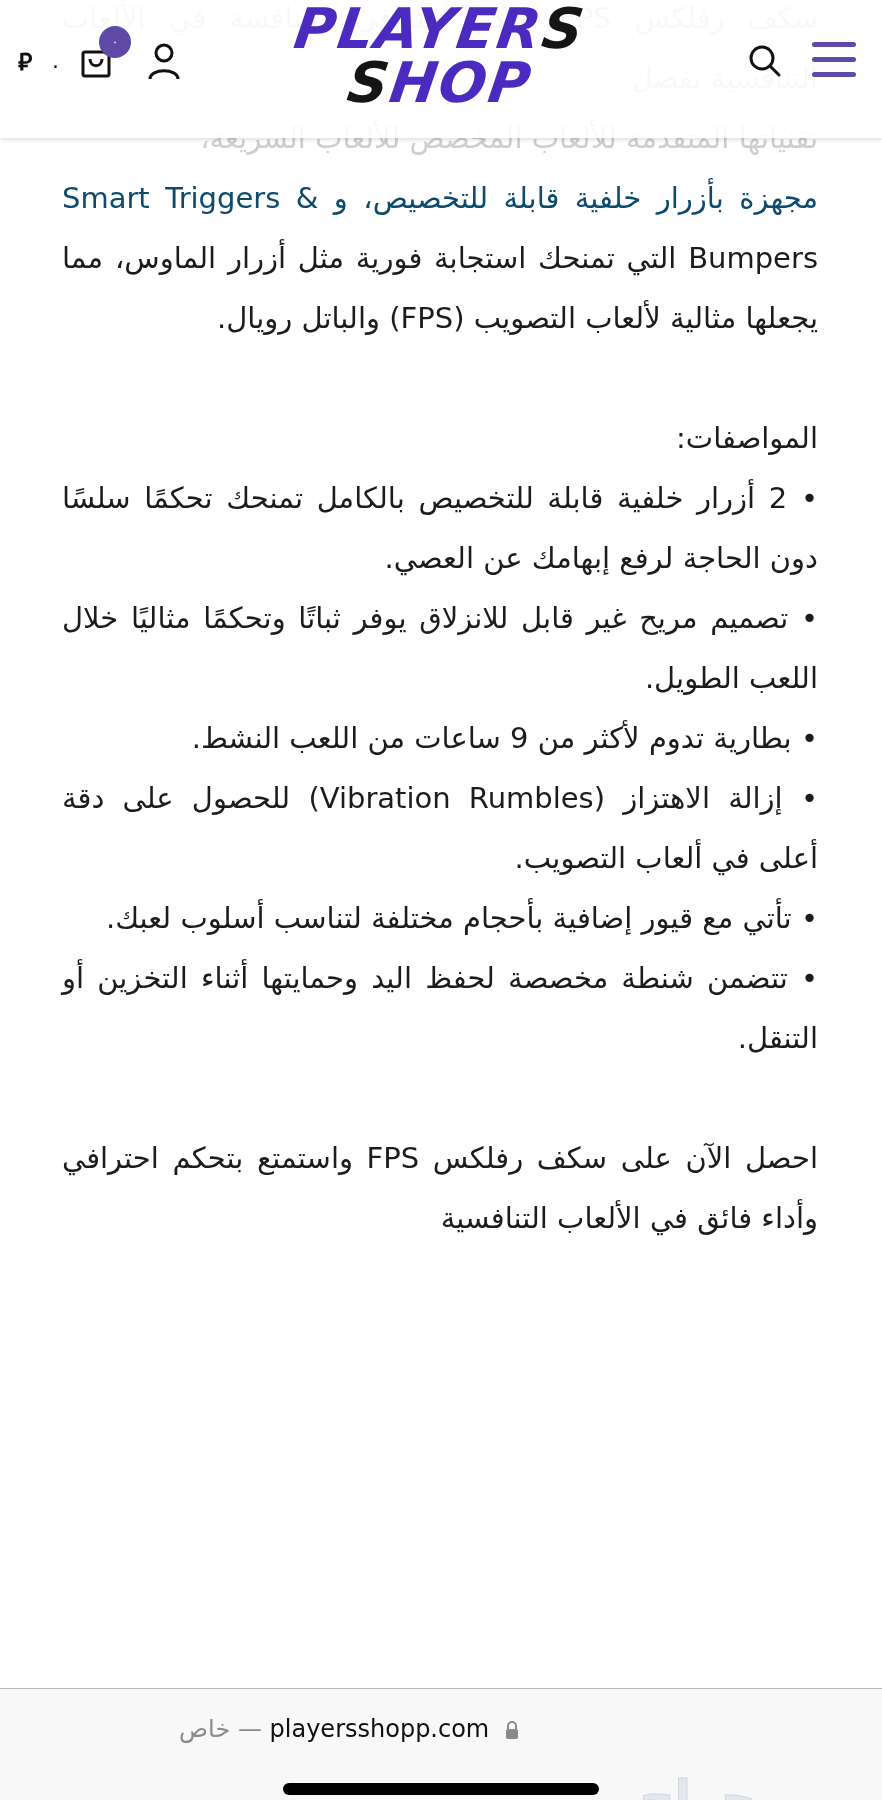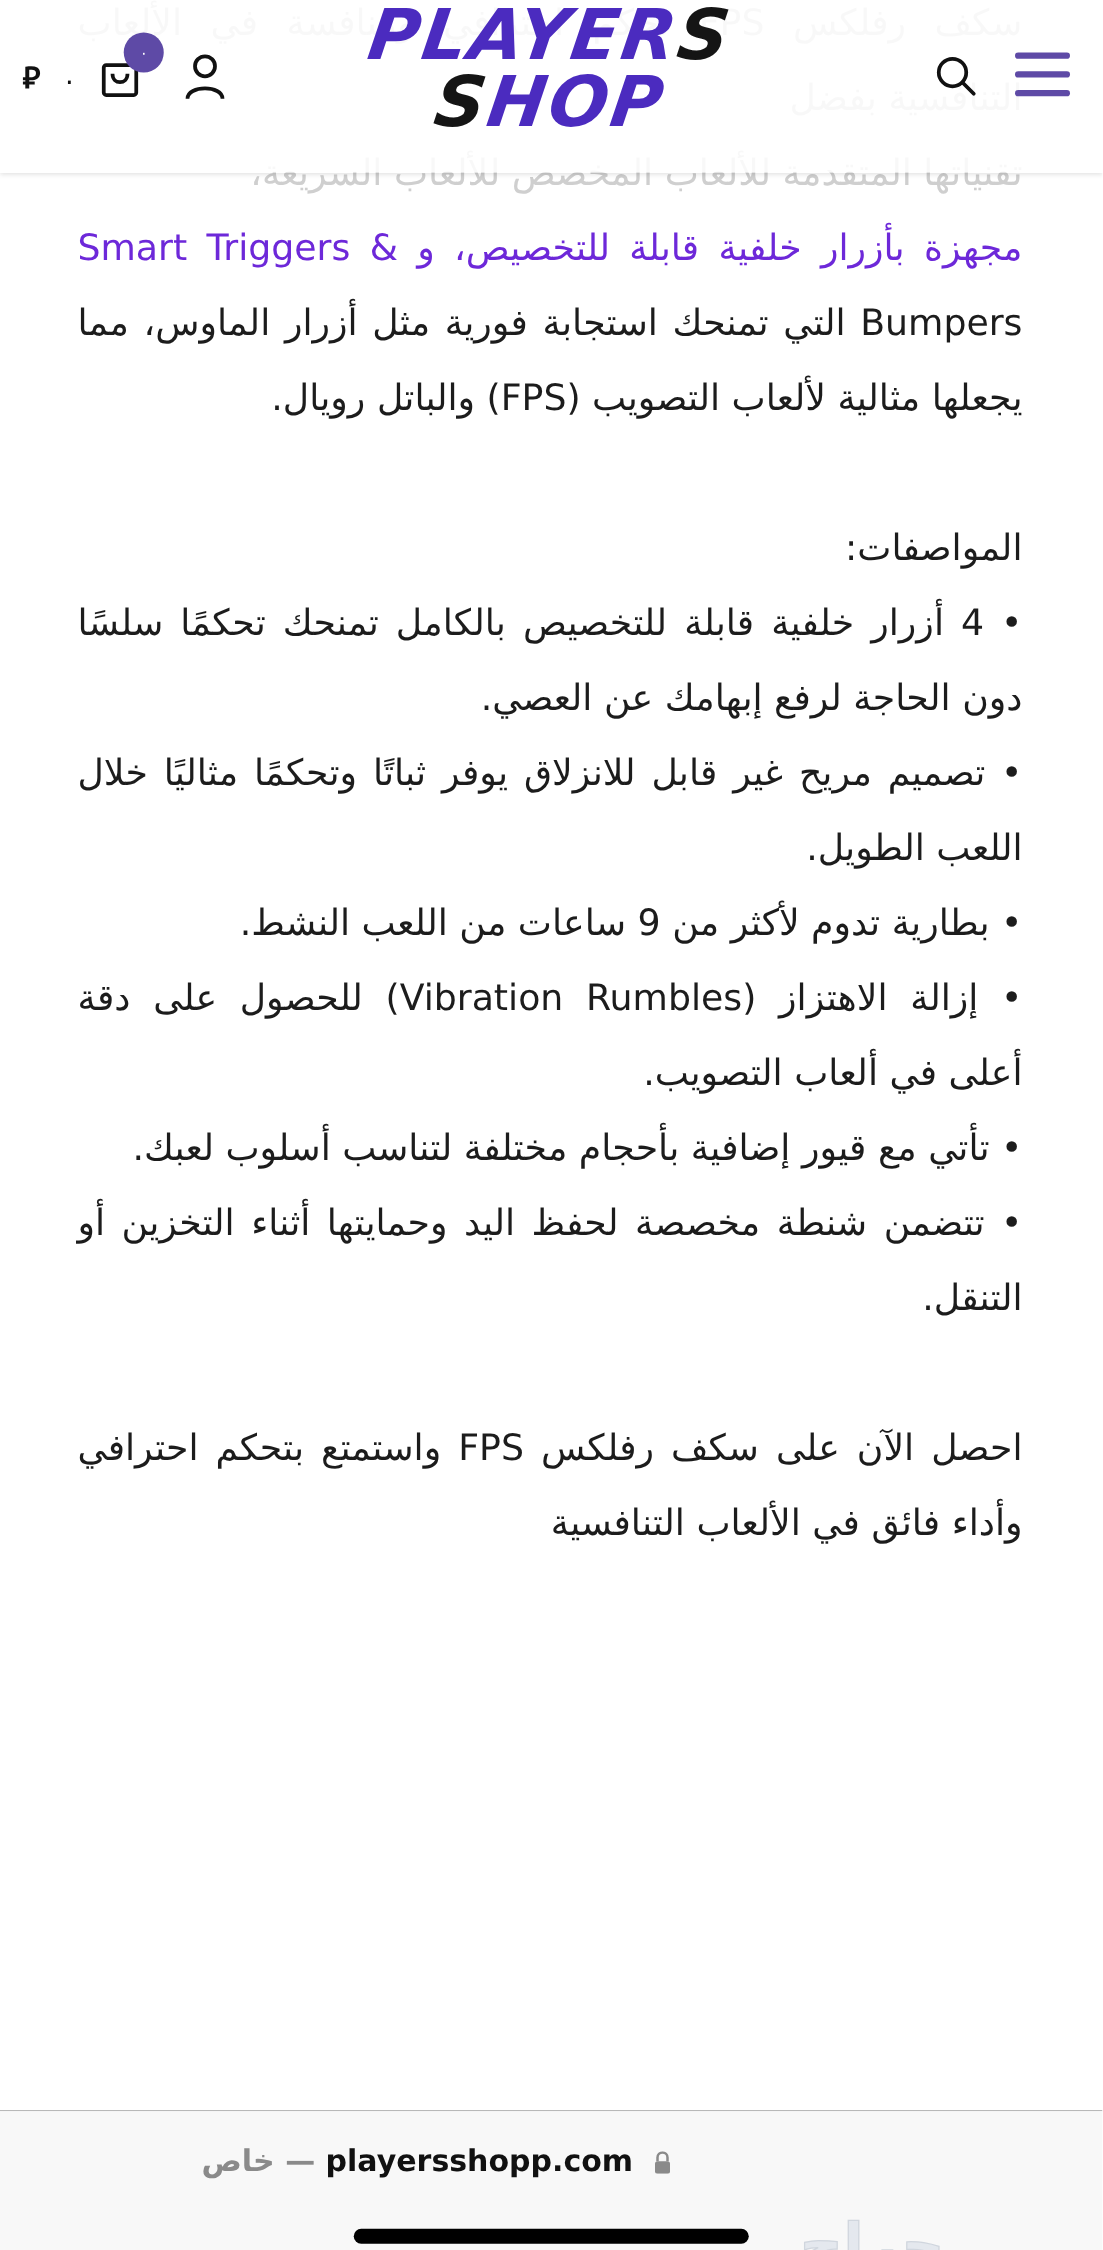--- a/index.html
+++ b/index.html
@@ -47,46 +47,46 @@
   .currency-dot { position: absolute; left: 52px; top: 48px; font-size: 22px; color: #111; }
 
   
   .divider { position: absolute; left: 0; top: 1688px; width: 882px; height: 1px; background: #b8b8b8; }
   .bottombar {
     position: absolute; left: 0; top: 1689px; width: 882px; height: 111px;
     background: #f8f8f8;
   }
   .urlrow {
     position: absolute; left: 0; top: 26px; width: 698px; text-align: center;
-    font-size: 24px; color: #111; font-weight: bold;
+    font-size: 24px; color: #111;
   }
   .urlrow .private { color: #8a8a8a; }
   .urlrow .lock { display: inline-block; width: 14px; height: 18px; vertical-align: -2px; margin-left: 8px; }
   .home-indicator {
     position: absolute; left: 283px; top: 94px; width: 316px; height: 12px; border-radius: 6px; background: #000;
   }
   .watermark {
     position: absolute; left: 640px; top: 80px; font-size: 48px; color: #e4e8ee;
     font-weight: bold; -webkit-text-stroke: 1px #d0d6de; direction: rtl;
   }
 </style>
 </head>
 <body>
 
 <div class="content">
   <div style="height:0px"></div>
   <p class="para faded-top" style="margin-top:-12px">سكف رفلكس FPS تحكم احترافي ومنافسة في الألعاب التنافسية بفضل</p>
   <p class="para faded-top">تقنياتها المتقدمة للألعاب المخصص للألعاب السريعة،</p>
   <p class="para">
-    <span style="color:#6d28d9">مجهزة بأزرار خلفية قابلة للتخصيص، و Smart Triggers &amp;</span>
+    <span style="color:#0c4a6e">مجهزة بأزرار خلفية قابلة للتخصيص، و Smart Triggers &amp;</span>
     <span>Bumpers التي تمنحك استجابة فورية مثل أزرار الماوس، مما يجعلها مثالية لألعاب التصويب (FPS) والباتل رويال.</span>
   </p>
   <div class="spacer"></div>
   <p class="para">المواصفات:</p>
-  <p class="para bullet-line">• 4 أزرار خلفية قابلة للتخصيص بالكامل تمنحك تحكمًا سلسًا دون الحاجة لرفع إبهامك عن العصي.</p>
+  <p class="para bullet-line">• 2 أزرار خلفية قابلة للتخصيص بالكامل تمنحك تحكمًا سلسًا دون الحاجة لرفع إبهامك عن العصي.</p>
   <p class="para bullet-line">• تصميم مريح غير قابل للانزلاق يوفر ثباتًا وتحكمًا مثاليًا خلال اللعب الطويل.</p>
   <p class="para bullet-line">• بطارية تدوم لأكثر من 9 ساعات من اللعب النشط.</p>
   <p class="para bullet-line">• إزالة الاهتزاز (Vibration Rumbles) للحصول على دقة أعلى في ألعاب التصويب.</p>
   <p class="para bullet-line">• تأتي مع قيور إضافية بأحجام مختلفة لتناسب أسلوب لعبك.</p>
   <p class="para bullet-line">• تتضمن شنطة مخصصة لحفظ اليد وحمايتها أثناء التخزين أو التنقل.</p>
   <div class="spacer"></div>
   <p class="para">احصل الآن على سكف رفلكس FPS واستمتع بتحكم احترافي وأداء فائق في الألعاب التنافسية</p>
 </div>
 
 <div class="header">

